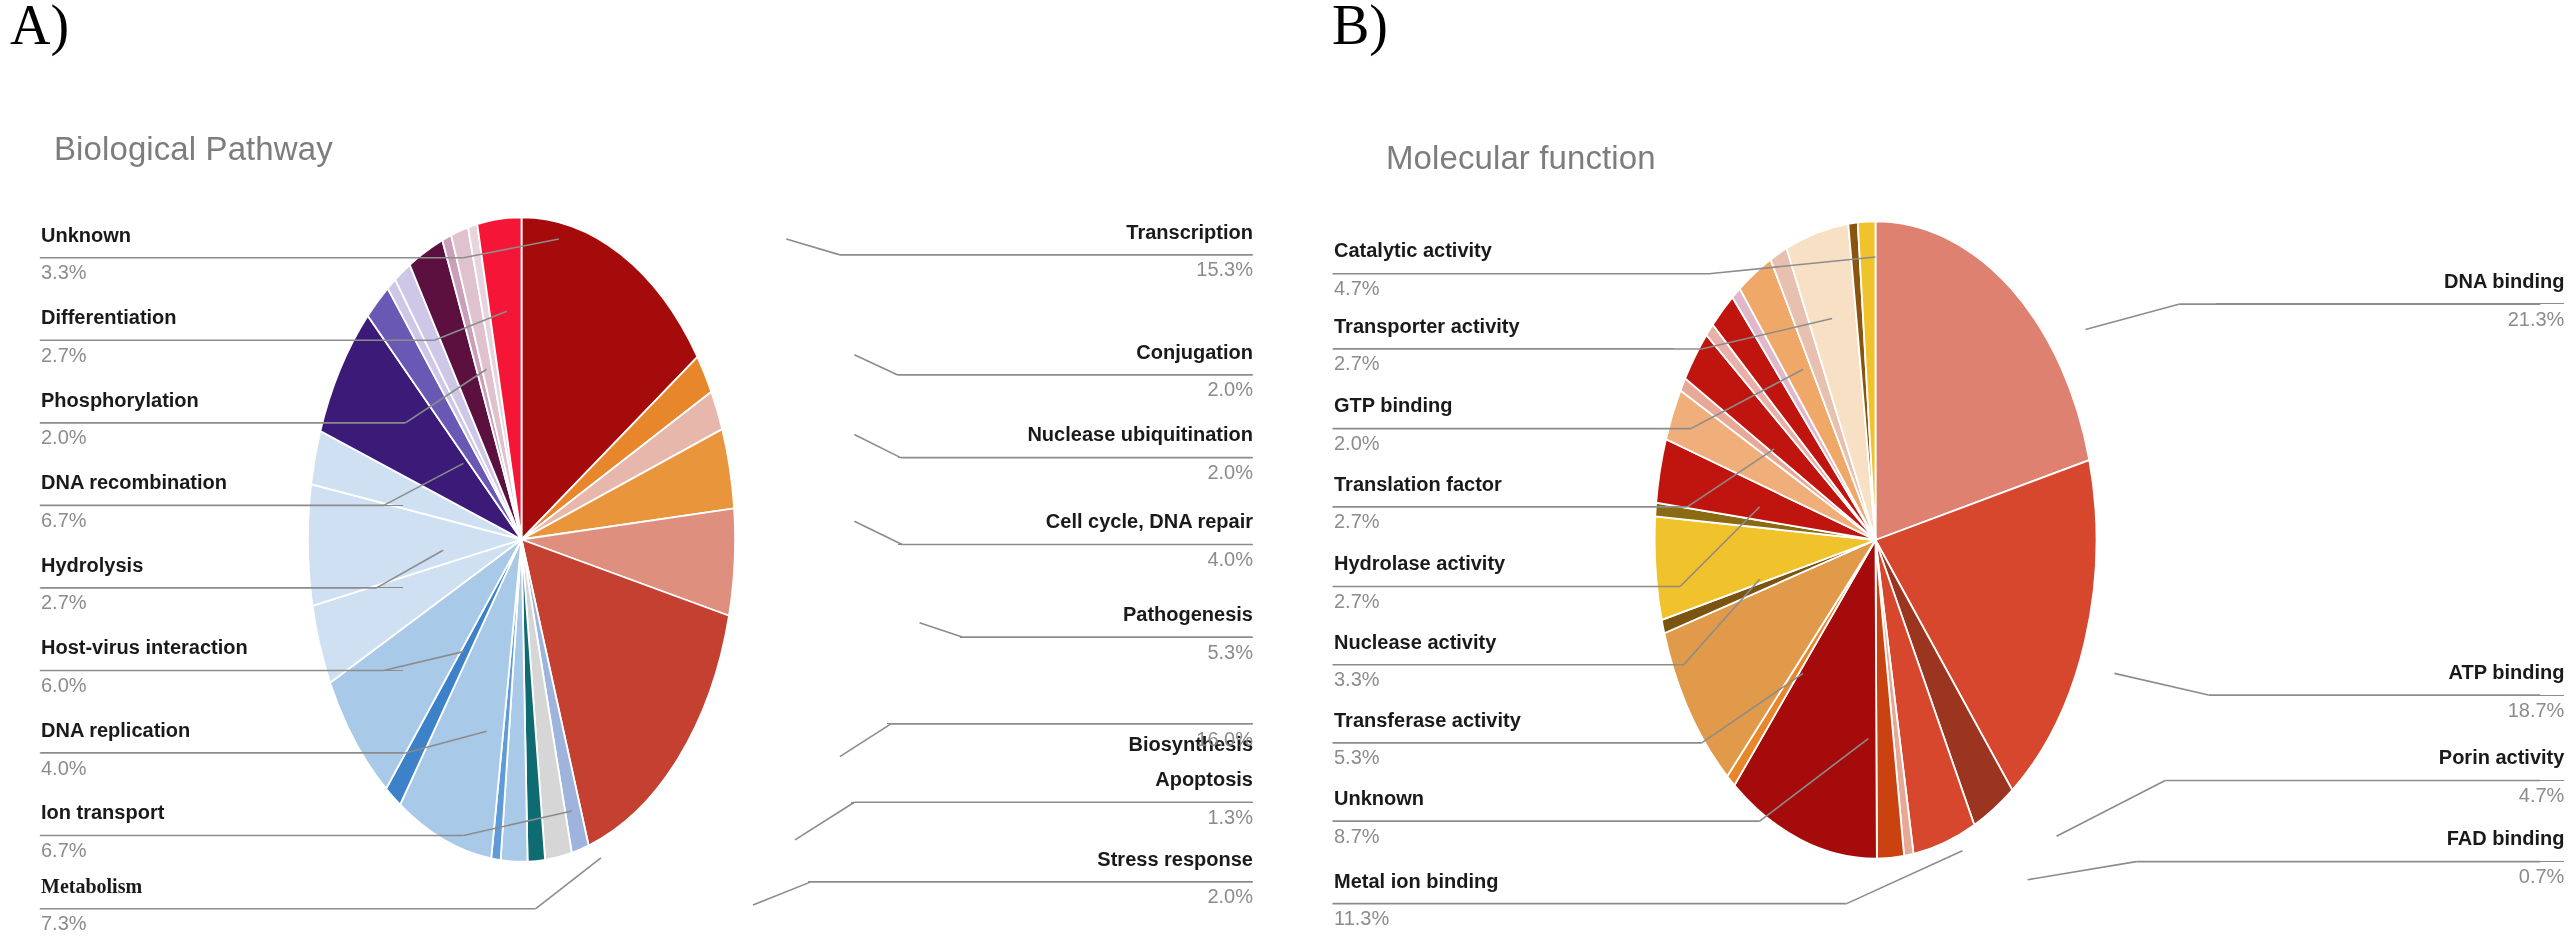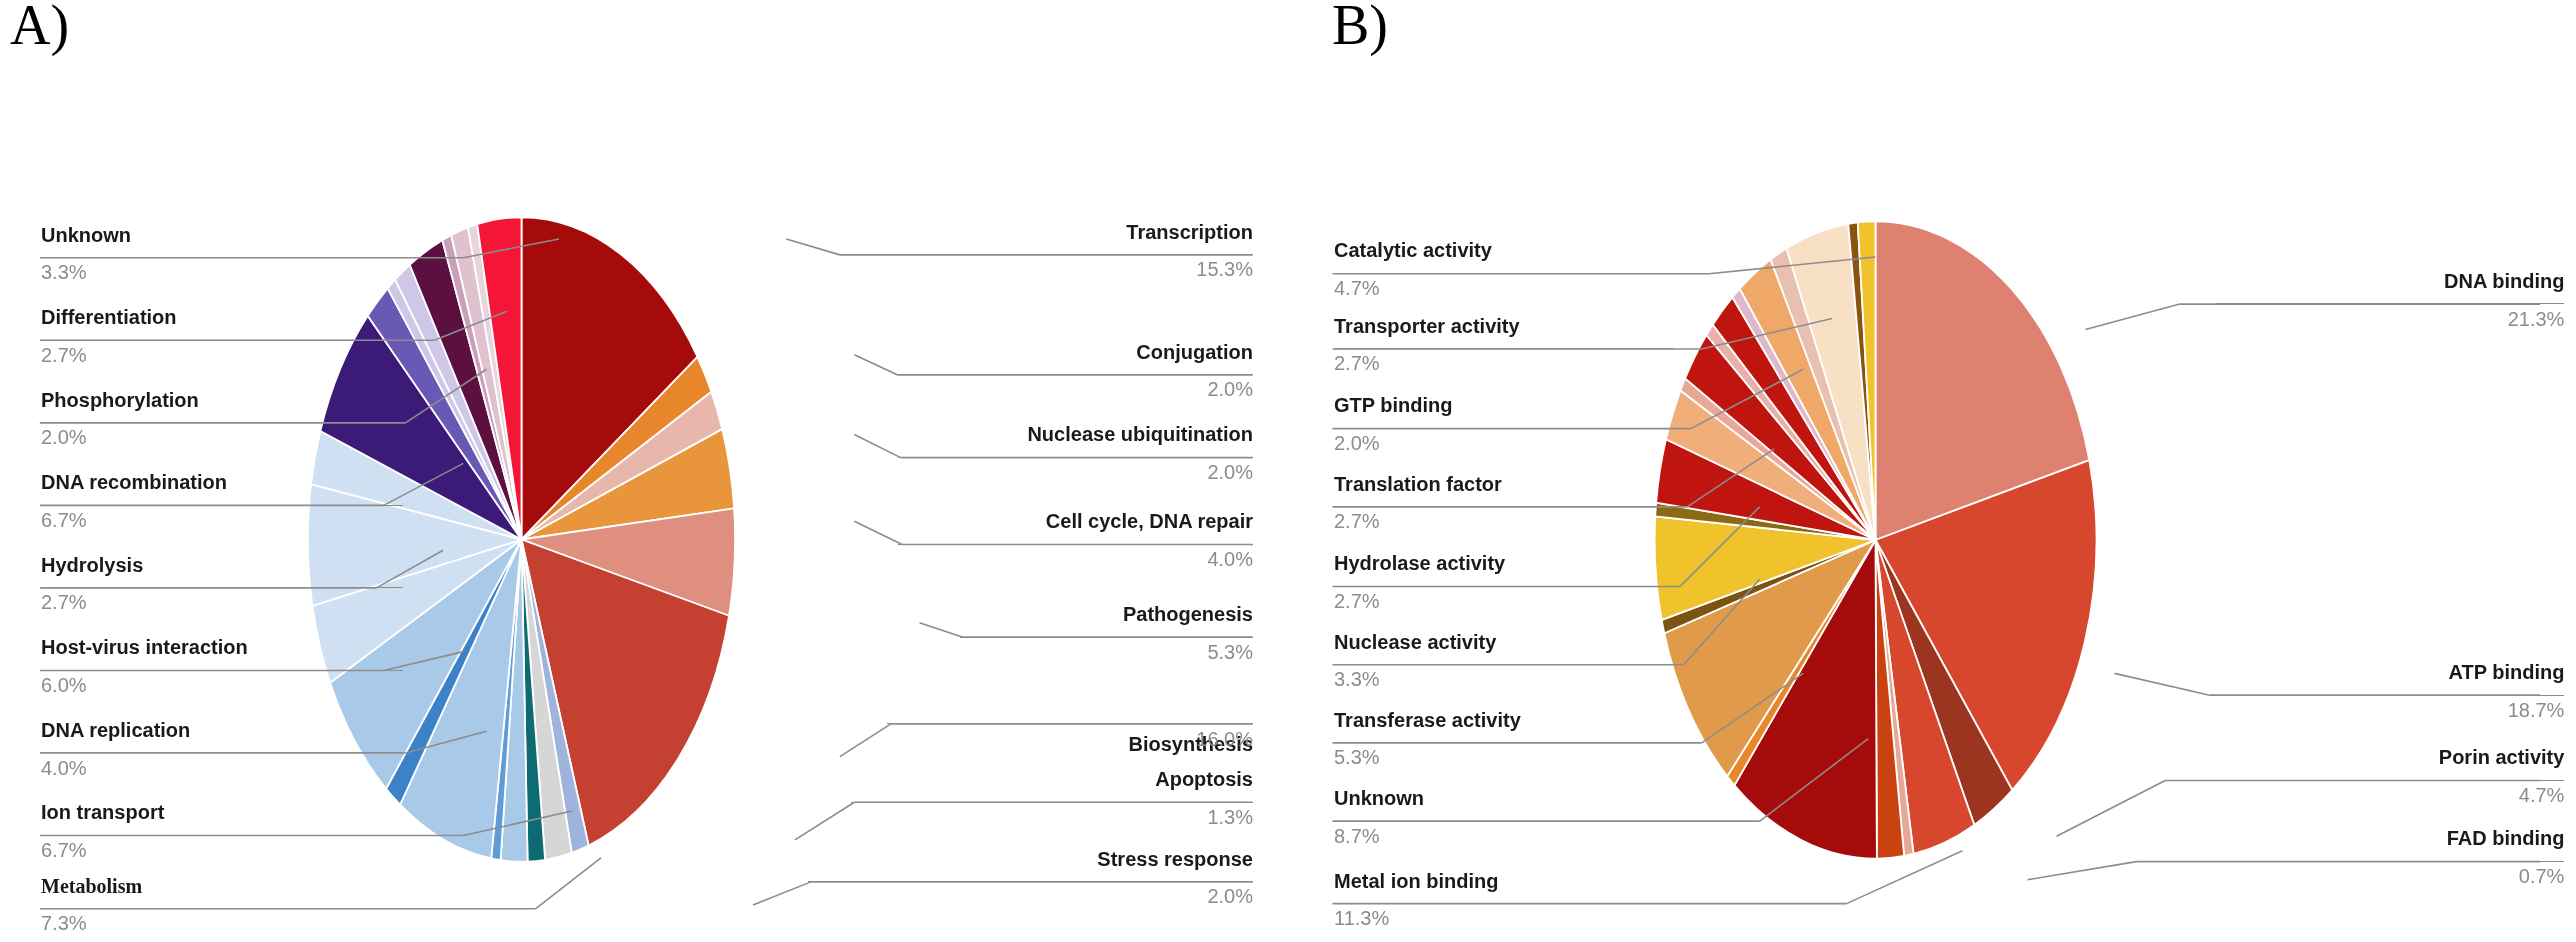--- a/index.html
+++ b/index.html
@@ -14,20 +14,21 @@
   .rule{position:absolute;height:1.4px;background:#8c8c8c;}
   .leader{position:absolute;overflow:visible;pointer-events:none;}
   .pie-wrap{position:absolute;}
   svg{display:block;overflow:visible;}
 </style>
 </head>
 <body>
 
 <div class="panel" id="panel-a">
   <div class="panel-letter" style="left:10px;top:-2.9px;">A)</div>
+  <div class="chart-title" style="left:54px;top:130px;">Biological Pathway</div>
 
   <div class="pie-wrap" style="left:304px;top:210px;">
     <svg id="pieA" width="435" height="659" viewBox="0 0 600 910">
         <path d="M 300 455 L 300 10 A 295 445 0 0 1 543.0246783790723 202.74621816321851 Z" fill="#a60b0b" stroke="#ffffff" stroke-width="2.5"></path>
         <path d="M 300 455 L 543.0246783790723 202.74621816321851 A 295 445 0 0 1 562.1870153617443 251.0323199748653 Z" fill="#e8862c" stroke="#ffffff" stroke-width="2.5"></path>
         <path d="M 300 455 L 562.1870153617443 251.0323199748653 A 295 445 0 0 1 577.1560831957734 302.5805641881471 Z" fill="#e8b7ac" stroke="#ffffff" stroke-width="2.5"></path>
         <path d="M 300 455 L 577.1560831957734 302.5805641881471 A 295 445 0 0 1 593.6276782664097 412.1267599657601 Z" fill="#e8953c" stroke="#ffffff" stroke-width="2.5"></path>
         <path d="M 300 455 L 593.6276782664097 412.1267599657601 A 295 445 0 0 1 586.6242965341344 560.2858267400377 Z" fill="#df8f7d" stroke="#ffffff" stroke-width="2.5"></path>
         <path d="M 300 455 L 586.6242965341344 560.2858267400377 A 295 445 0 0 1 392.66764814363444 877.4744406317758 Z" fill="#c44030" stroke="#ffffff" stroke-width="2.5"></path>
         <path d="M 300 455 L 392.66764814363444 877.4744406317758 A 295 445 0 0 1 369.3427328764932 887.5314716665242 Z" fill="#9fb4dc" stroke="#ffffff" stroke-width="2.5"></path>
@@ -156,20 +157,21 @@
   <div class="rule" style="right:43px;top:802px;width:402px;"></div>
   <div class="pct" style="right:43px;top:807px;text-align:right;">1.3%</div>
 
   <div class="lbl" style="right:43px;top:849px;text-align:right;">Stress response</div>
   <div class="rule" style="right:43px;top:881px;width:445px;"></div>
   <div class="pct" style="right:43px;top:886px;text-align:right;">2.0%</div>
 </div>
 
 <div class="panel" id="panel-b">
   <div class="panel-letter" style="left:36px;top:-2.9px;">B)</div>
+  <div class="chart-title" style="left:90px;top:139px;">Molecular function</div>
 
   <div class="pie-wrap" style="left:355px;top:214px;">
     <svg id="pieB" width="449" height="652" viewBox="0 0 620 900">
         <path d="M 310 450 L 310 10 A 305 440 0 0 1 605.2482644463878 339.62791379854434 Z" fill="#df8170" stroke="#ffffff" stroke-width="2.5"></path>
         <path d="M 310 450 L 605.2482644463878 339.62791379854434 A 305 440 0 0 1 498.8977084543053 795.4552033415359 Z" fill="#d6472e" stroke="#ffffff" stroke-width="2.5"></path>
         <path d="M 310 450 L 498.8977084543053 795.4552033415359 A 305 440 0 0 1 446.44657636062146 843.5144666151199 Z" fill="#9c3520" stroke="#ffffff" stroke-width="2.5"></path>
         <path d="M 310 450 L 446.44657636062146 843.5144666151199 A 305 440 0 0 1 362.5498583185648 883.4200038595958 Z" fill="#d6472e" stroke="#ffffff" stroke-width="2.5"></path>
         <path d="M 310 450 L 362.5498583185648 883.4200038595958 A 305 440 0 0 1 349.49879156888323 886.2947023067206 Z" fill="#e8a898" stroke="#ffffff" stroke-width="2.5"></path>
         <path d="M 310 450 L 349.49879156888323 886.2947023067206 A 305 440 0 0 1 311.8861804168384 889.9915861722359 Z" fill="#c9420f" stroke="#ffffff" stroke-width="2.5"></path>
         <path d="M 310 450 L 311.8861804168384 889.9915861722359 A 305 440 0 0 1 115.23709669156975 788.6091803241709 Z" fill="#a60b0b" stroke="#ffffff" stroke-width="2.5"></path>

